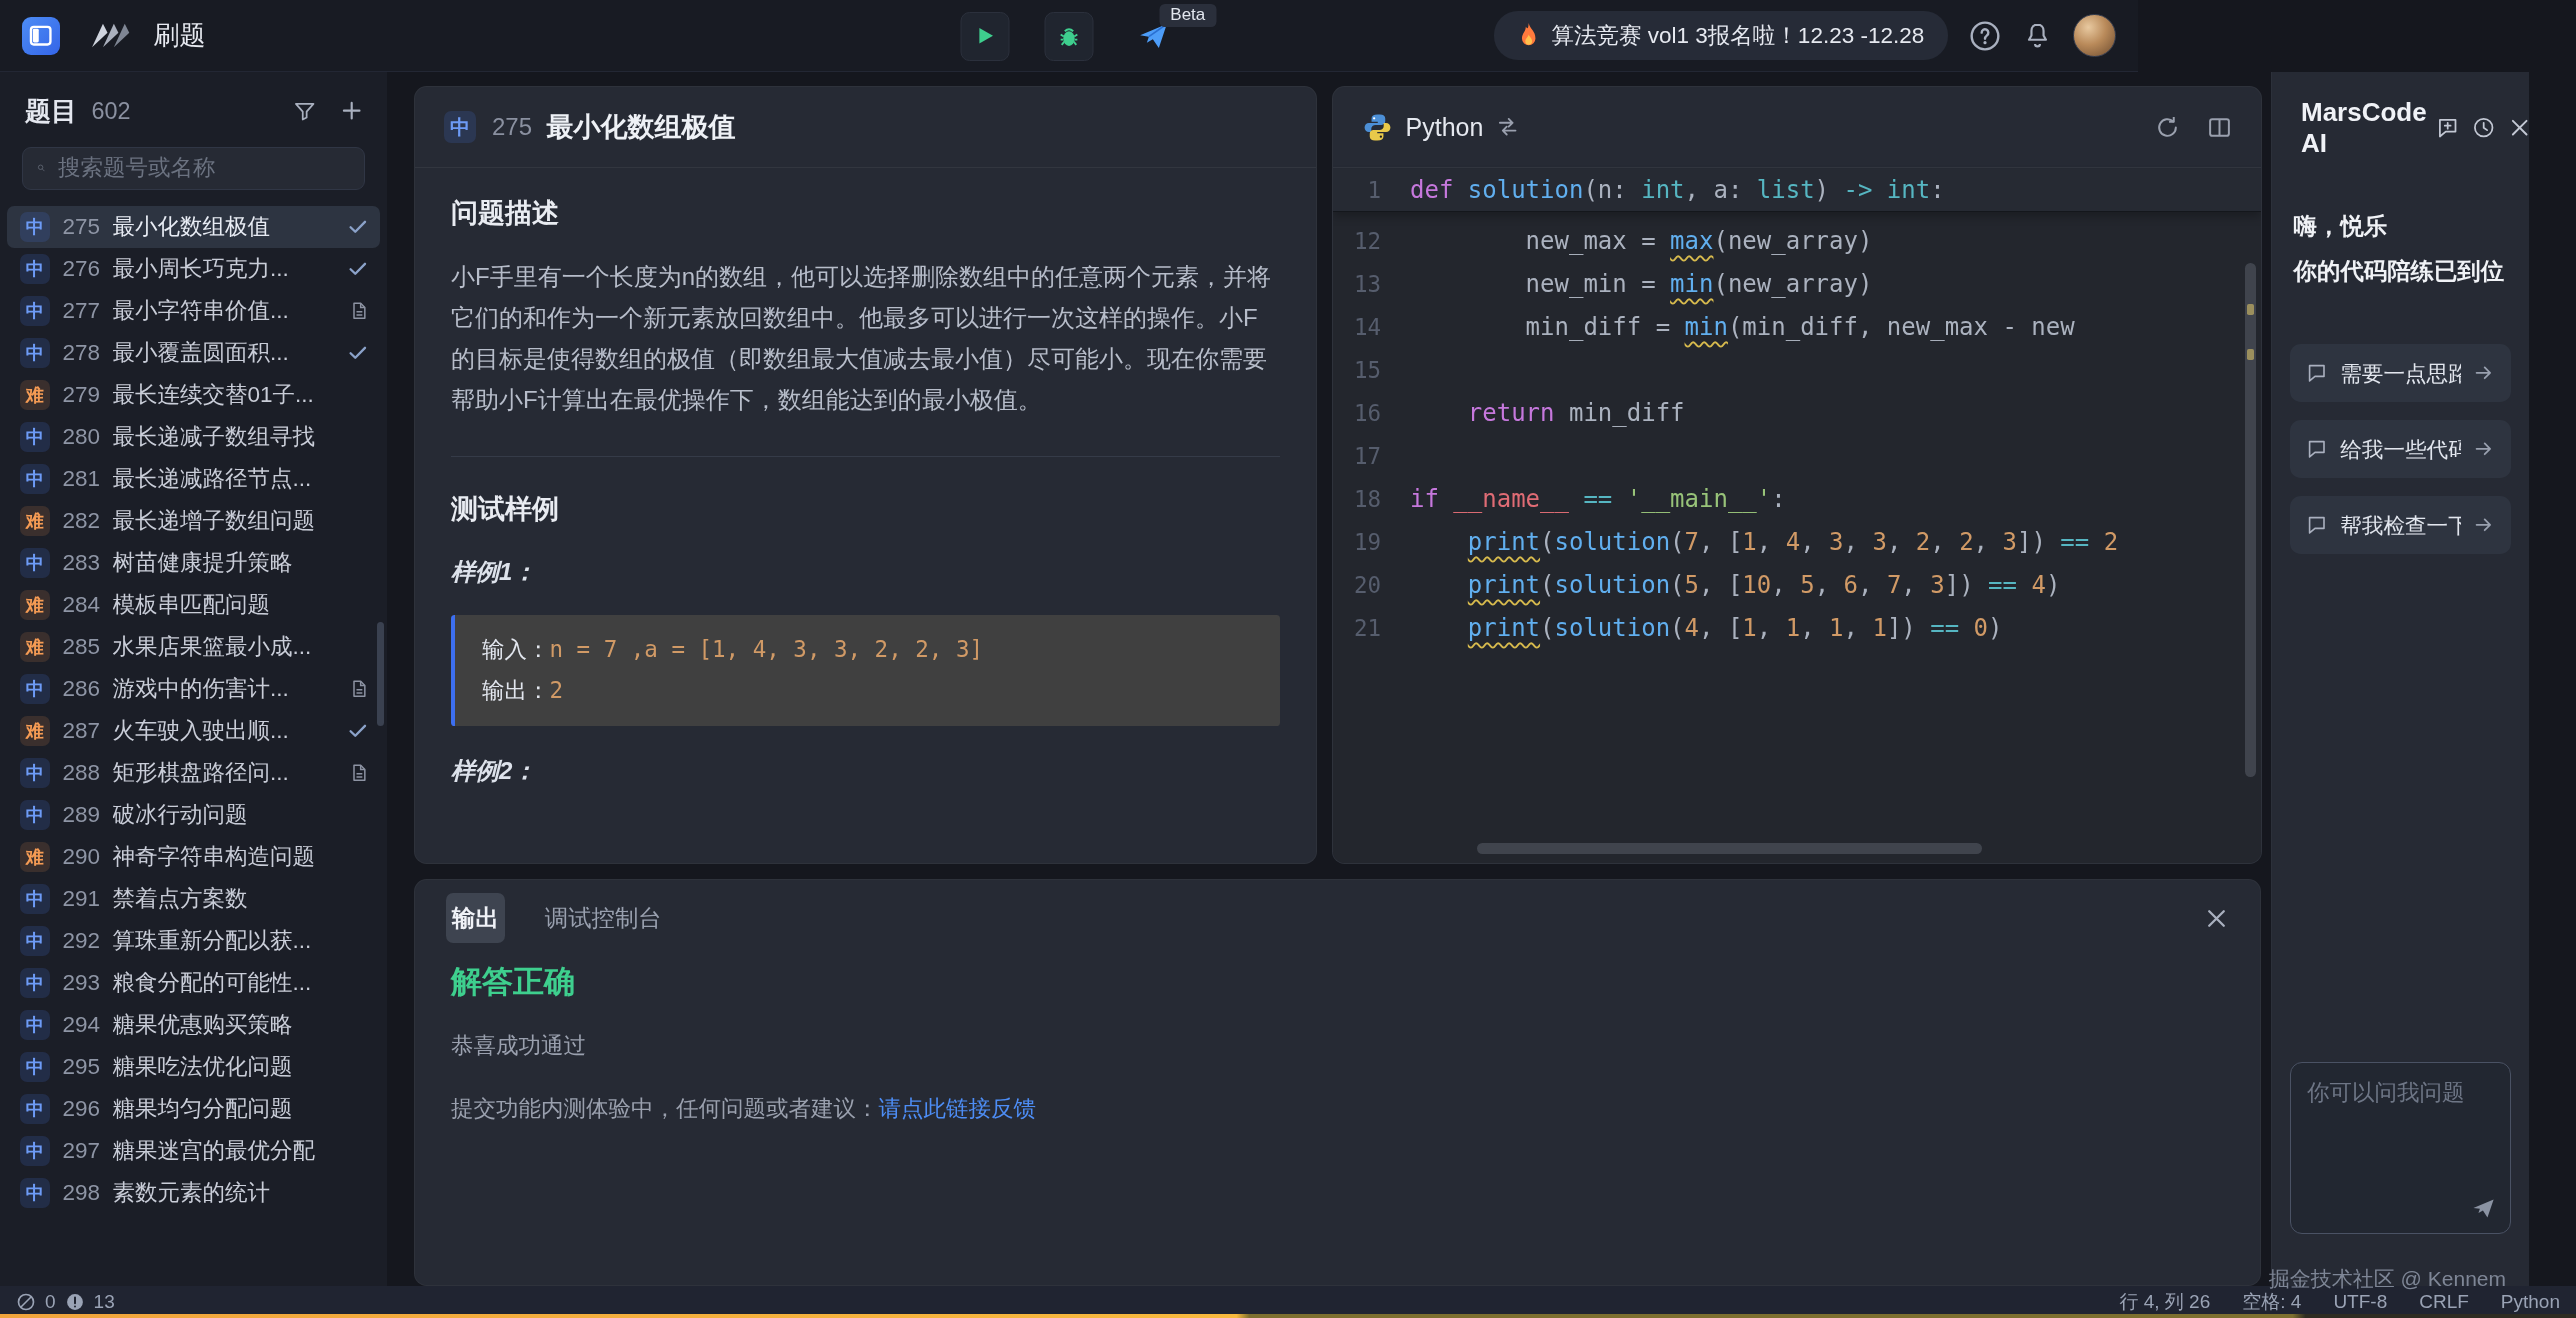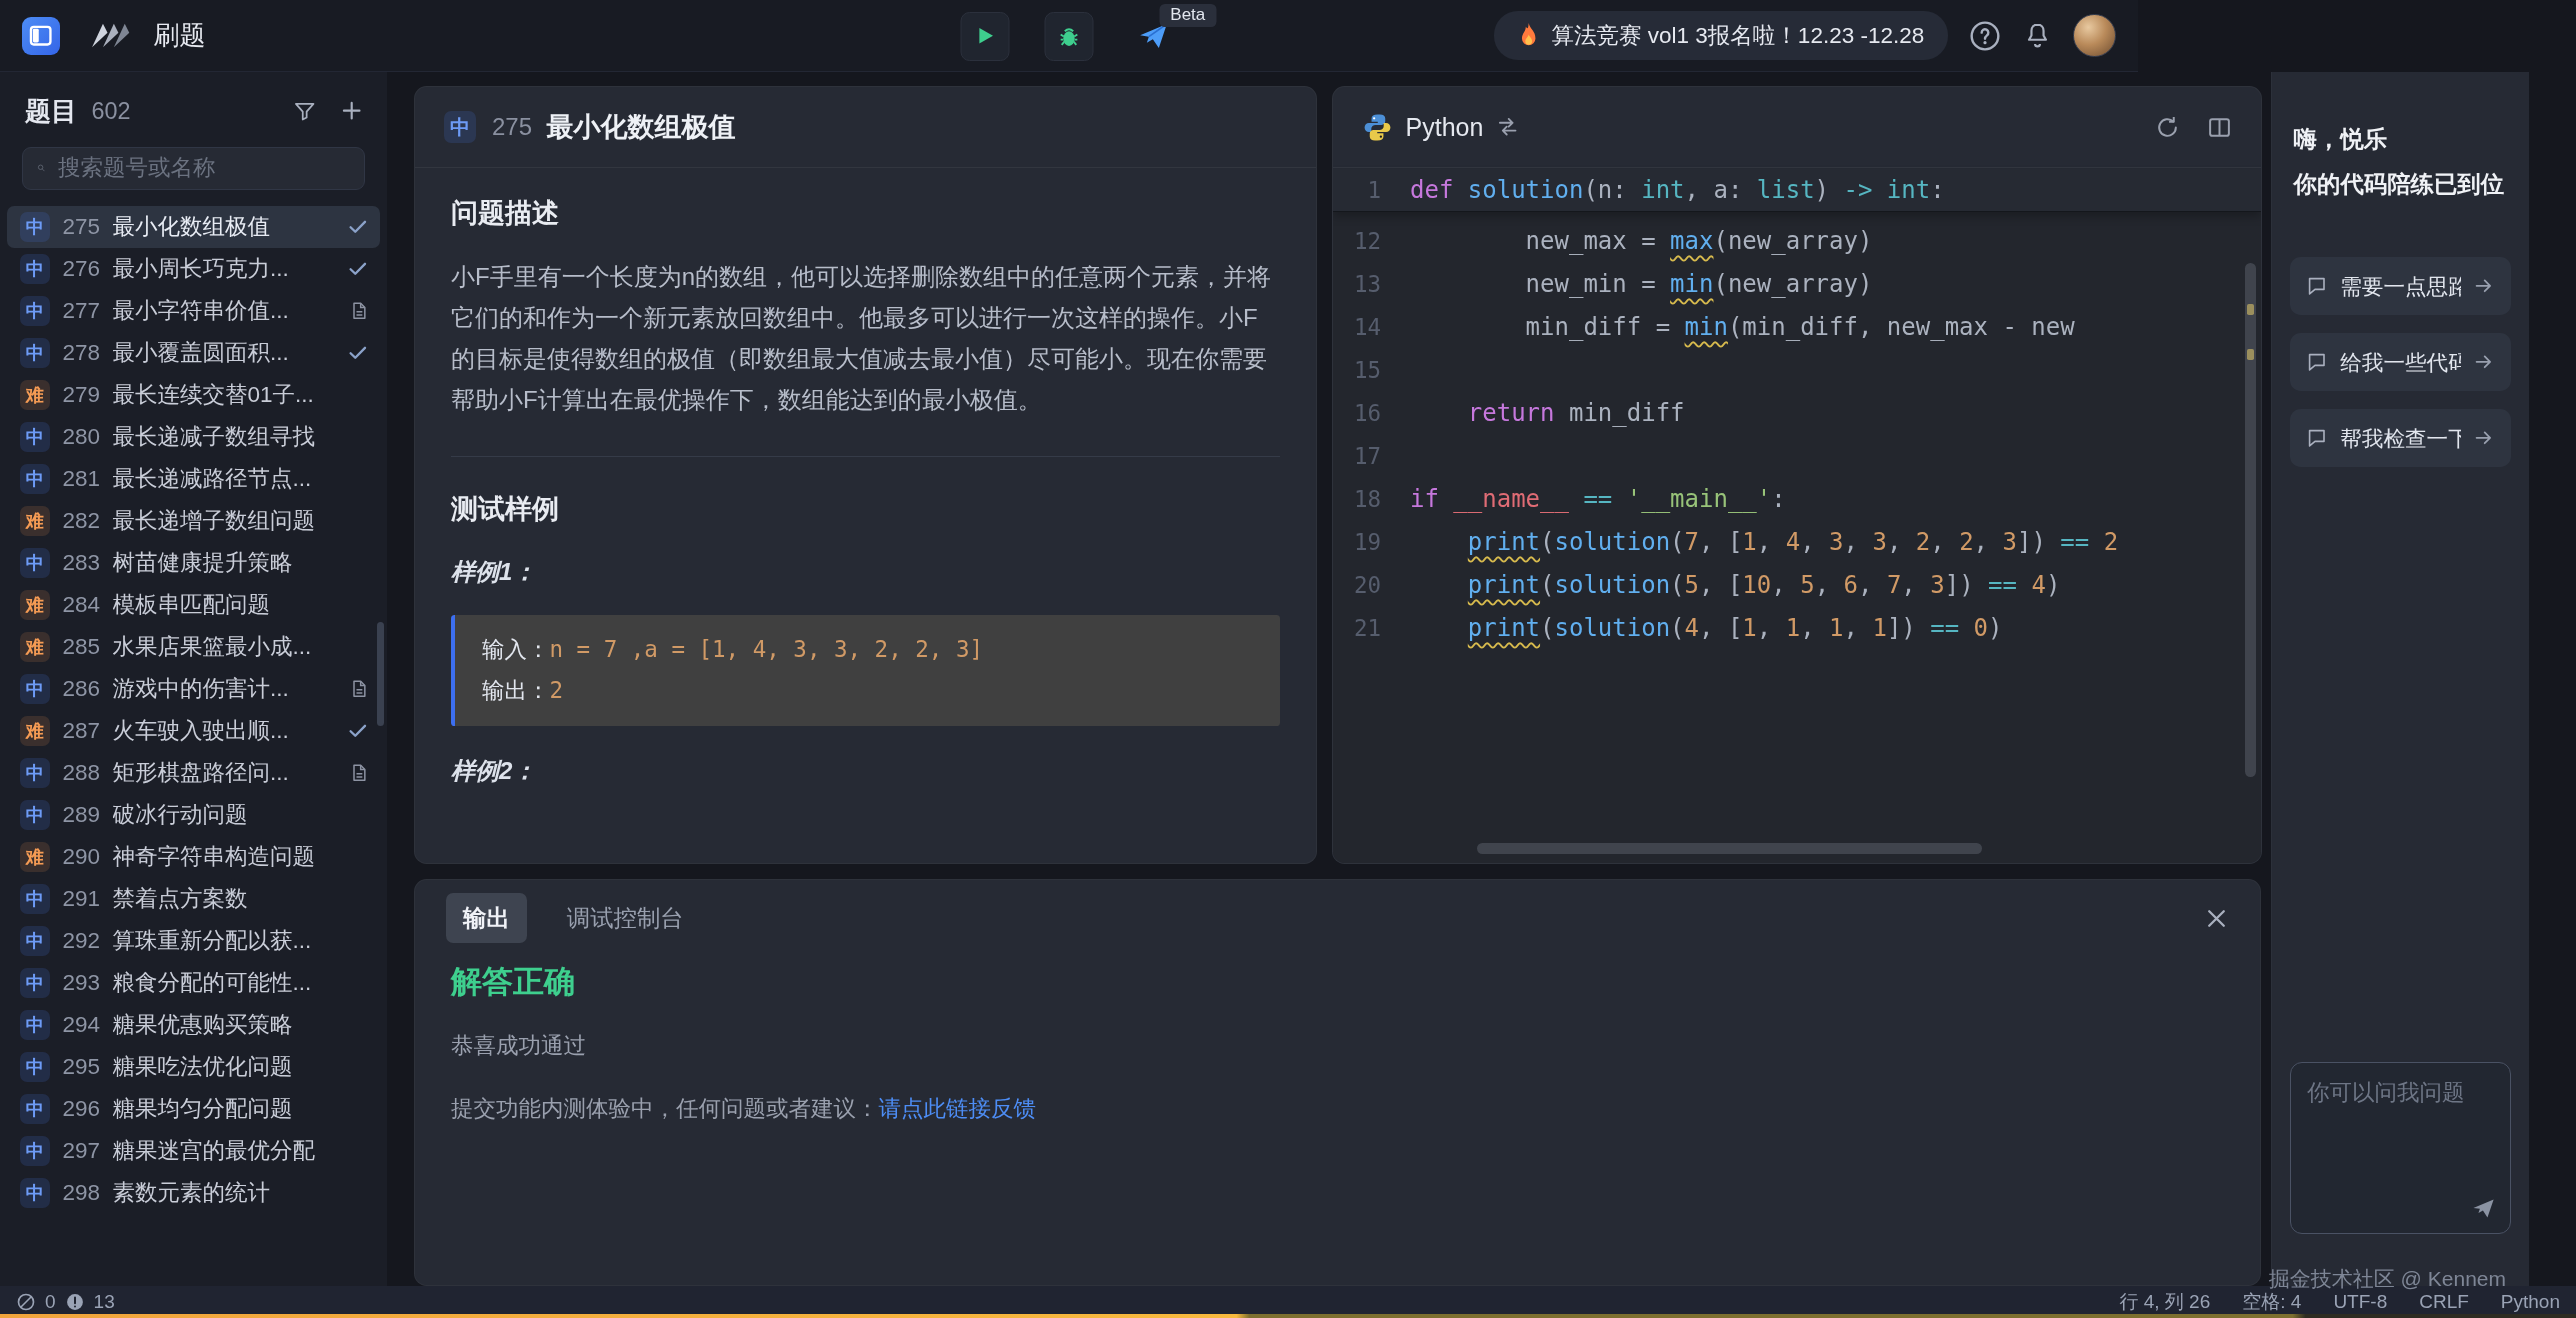--- a/index.html
+++ b/index.html
@@ -92,21 +92,21 @@
   .tk-d{color:#e06c75;} .tk-o{color:#56b6c2;} .tk-t{color:#56b6c2;} .tk-p{color:#abb2bf;}
   .warn{text-decoration:underline wavy #d7ba4d;text-decoration-thickness:1.8px;text-underline-offset:6.3px;}
   .ov-mark{position:absolute;right:5.4px;top:5.4px;width:16px;height:23.4px;background:#d7ba4d;border-radius:1.8px;}
   .ov-mark-s{position:absolute;right:7.2px;width:7.2px;height:10.8px;background:rgba(215,186,77,.7);border-radius:1.8px;}
   .ed-vscroll{position:absolute;right:5.4px;top:94px;width:10.8px;height:514px;border-radius:5.4px;background:rgba(139,148,163,.28);}
   .ed-hscroll{position:absolute;left:144px;bottom:9px;width:505px;height:10.8px;border-radius:5.4px;background:rgba(139,148,163,.28);}
 
   
   .output-card{left:414px;top:879px;width:1847px;height:407px;}
   .out-header{height:76px;display:flex;align-items:center;padding:0 31px;gap:40px;}
-  .tab-active{background:#3e4450;border-radius:7.2px;padding:9px 17px;font-size:23.4px;font-weight:700;color:#f0f2f7;}
+  .tab-active{background:#3e4450;border-radius:7.2px;padding:9px 6px;font-size:23.4px;font-weight:700;color:#f0f2f7;}
   .tab-idle{font-size:23.4px;color:#99a0af;}
   .out-close{margin-left:auto;color:#a9b0bf;}
   .out-body{padding:5.4px 36px 0;}
   .out-result{font-size:31px;font-weight:700;color:#3ecf8e;}
   .out-sub{margin-top:27px;font-size:22.5px;color:#9aa0ae;}
   .out-feedback{margin-top:32px;font-size:22.5px;color:#9aa0ae;}
   .out-link{color:#4d8df5;}
 
   
   .ai-panel{position:absolute;left:2271px;top:72px;width:258px;bottom:32px;background:#262a34;
@@ -477,20 +477,39 @@
     <div class="out-body">
       <div class="out-result">解答正确</div>
       <div class="out-sub">恭喜成功通过</div>
       <div class="out-feedback">
         <span>提交功能内测体验中，任何问题或者建议：</span><a class="out-link">请点此链接反馈</a>
       </div>
     </div>
   </section>
 
   <aside class="ai-panel">
+    <div class="ai-header">
+      <svg width="27" height="27" viewBox="0 0 24 24">
+        <path d="M12 1 C13 7 17 11 23 12 C17 13 13 17 12 23 C11 17 7 13 1 12 C7 11 11 7 12 1 Z" fill="#f0f2f7"></path>
+      </svg>
+      <span class="ai-title">MarsCode AI</span>
+      <span class="ai-hicons">
+        <svg width="23.4" height="23.4" viewBox="0 0 24 24">
+          <path d="M4 4 h16 v12 H10 l-6 5 Z" fill="none" stroke="currentColor" stroke-width="1.8" stroke-linejoin="round"></path>
+          <path d="M12 7 v6 M9 10 h6" stroke="currentColor" stroke-width="1.8" stroke-linecap="round"></path>
+        </svg>
+        <svg width="23.4" height="23.4" viewBox="0 0 24 24">
+          <circle cx="12" cy="12" r="9" fill="none" stroke="currentColor" stroke-width="1.8"></circle>
+          <path d="M12 7 v5 l3.5 2.5" fill="none" stroke="currentColor" stroke-width="1.8" stroke-linecap="round"></path>
+        </svg>
+        <svg width="23.4" height="23.4" viewBox="0 0 24 24">
+          <path d="M5 5 L19 19 M19 5 L5 19" stroke="currentColor" stroke-width="2" stroke-linecap="round"></path>
+        </svg>
+      </span>
+    </div>
     <div class="ai-greet">
       <div>嗨，悦乐</div>
       <div>你的代码陪练已到位</div>
     </div>
     <div class="ai-cards">
       <div class="ai-card">
         <svg width="21.6" height="21.6" viewBox="0 0 24 24">
           <path d="M4 4 h16 v12 H10 l-6 5 Z" fill="none" stroke="#aab0bf" stroke-width="1.8" stroke-linejoin="round"></path>
         </svg>
         <span class="ai-card-label">需要一点思路提示</span>

